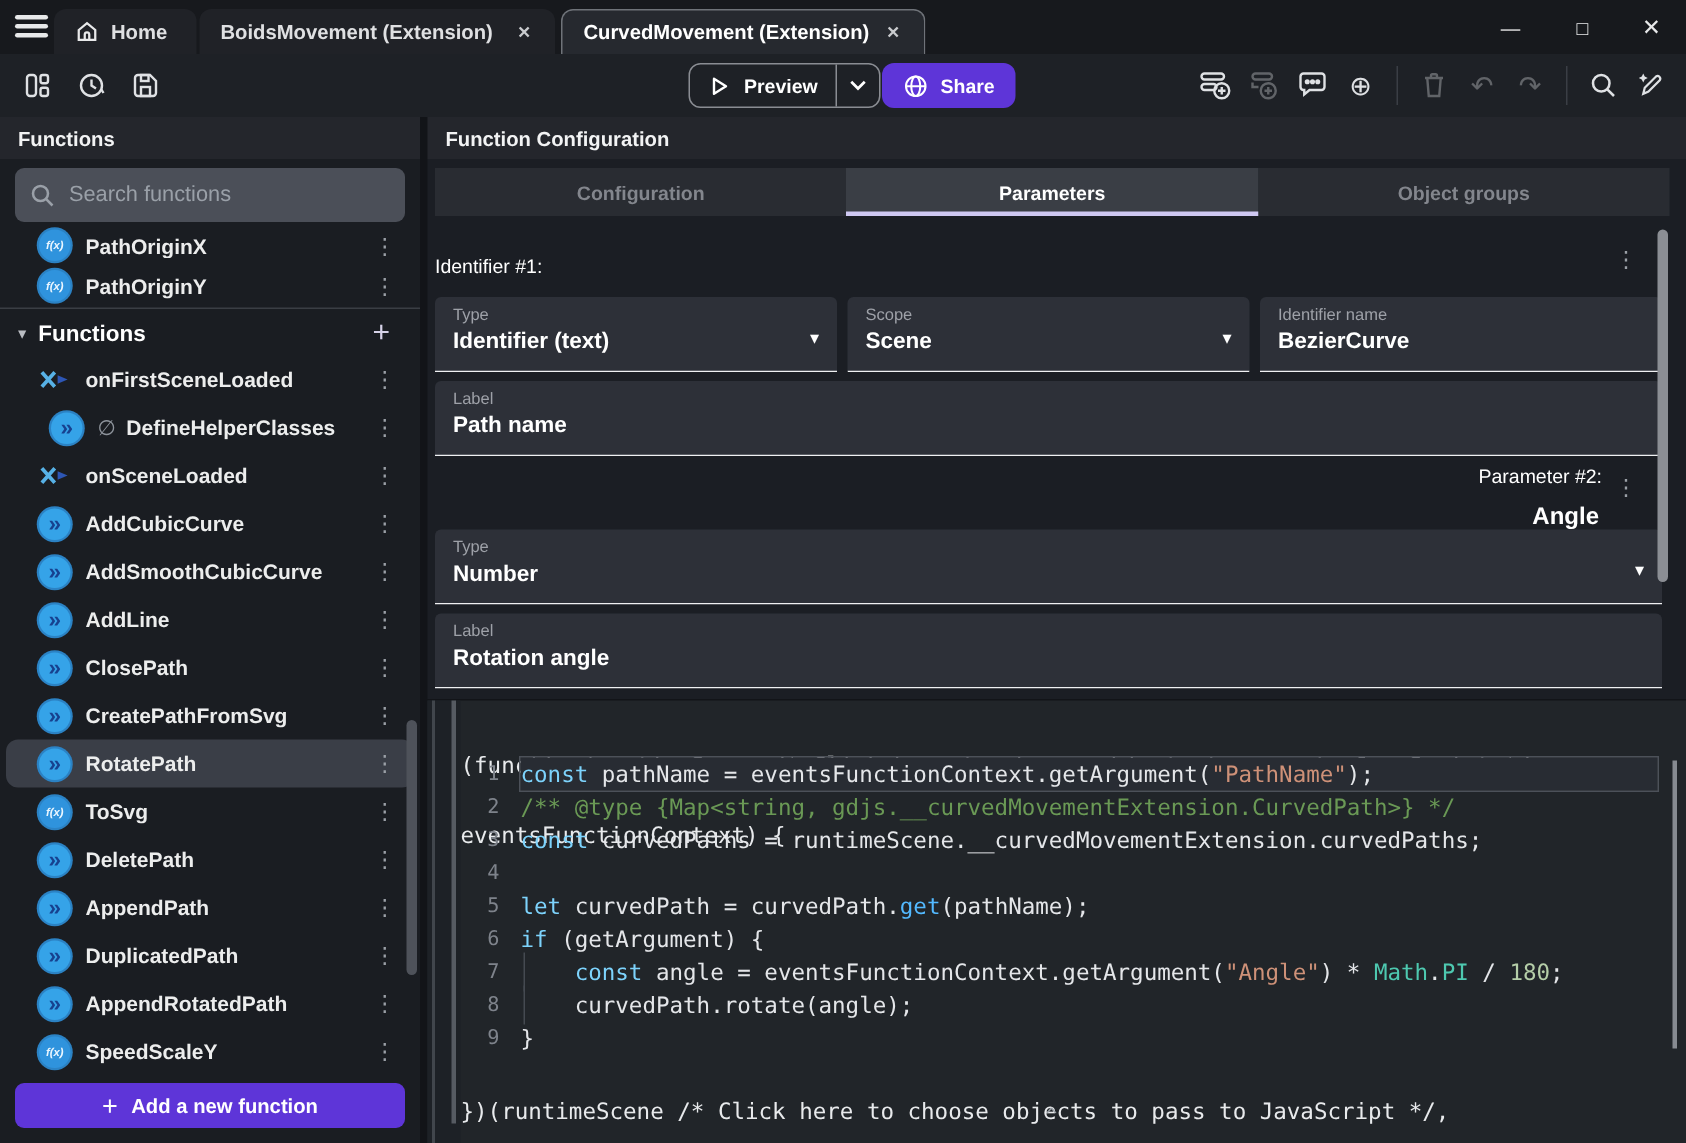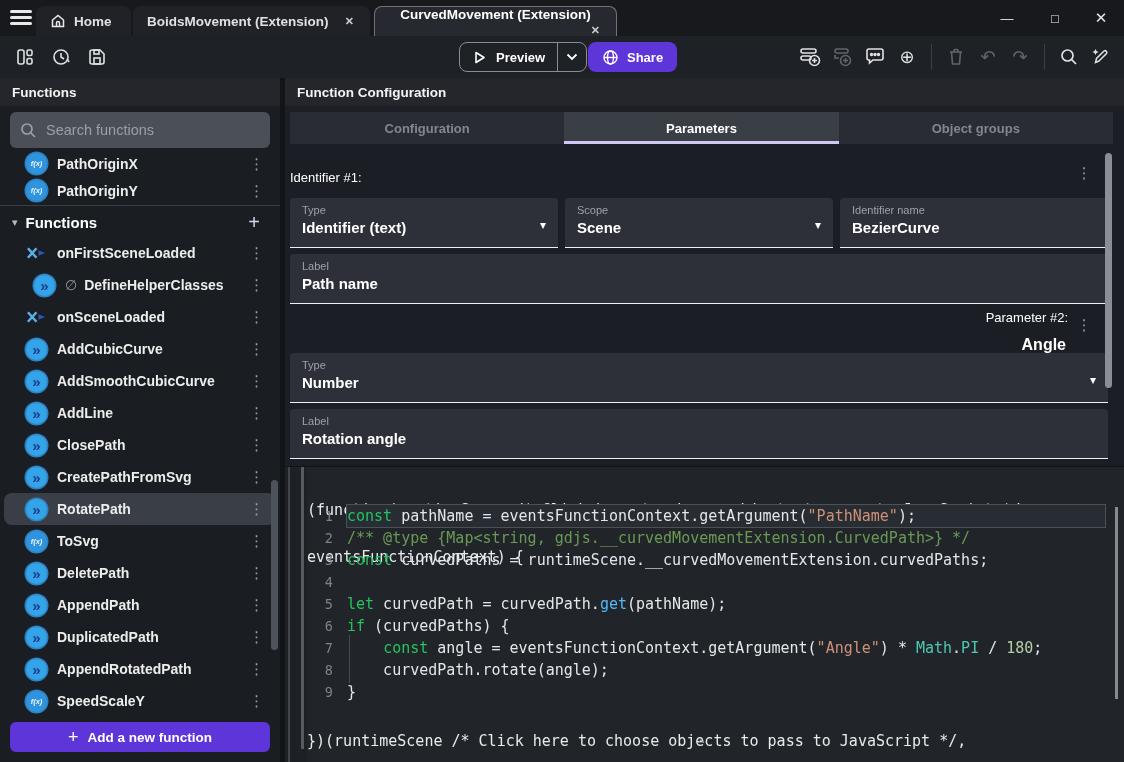--- a/index.html
+++ b/index.html
@@ -8,21 +8,21 @@
   svg { display:block; }
 
   
   .titlebar { position:absolute; left:0; top:0; width:1124px; height:36px; background:#17191d; }
   .hamburger { position:absolute; left:10px; top:10px; width:22px; height:16px; cursor:pointer; }
   .hamburger span { display:block; height:2.5px; background:#e8e9ea; border-radius:2px; margin-bottom:3.5px; }
   .ttab { position:absolute; top:6px; height:30px; display:flex; align-items:center;
     background:#202227; border-radius:8px 8px 0 0; padding:0 14px; font-size:13.5px; font-weight:600; color:#dfe0e2; cursor:pointer; }
   .ttab.home { left:36px; width:95px; gap:8px; }
   .ttab.t2 { left:133px; width:237px; }
-  .ttab.active { background:#26292f; border:1px solid #6f7379; border-bottom:none; color:#ffffff;flex-direction:column; }
+  .ttab.active { background:#26292f; border:1px solid #6f7379; border-bottom:none; color:#ffffff; }
   .ttab.t3 { left:374px; width:243px; }
   .tclose { margin-left:auto; font-size:11px; color:#c9cbce; padding:2px 2px; cursor:pointer; }
   .wctrl { position:absolute; top:0; height:36px; width:46px; display:flex; align-items:center; justify-content:center;
     color:#e8e9ea; font-size:13px; cursor:pointer; }
   .wc-min { left:984px; } .wc-max { left:1032px; } .wc-close { left:1078px; font-size:15px; }
 
   
   .toolbar { position:absolute; left:0; top:36px; width:1124px; height:42px; background:#1e2126; }
   .tb-left { position:absolute; left:12px; top:7px; display:flex; gap:10px; }
   .tbicon { width:26px; height:28px; display:flex; align-items:center; justify-content:center; cursor:pointer; border-radius:4px; }
@@ -102,21 +102,21 @@
   .cmargin { position:absolute; left:0; top:0; width:22px; height:295px; background:#1d2126; }
   .mline1 { position:absolute; left:3px; top:0; width:2px; height:295px; background:#41464c; }
   .mline2 { position:absolute; left:16px; top:0; width:3px; height:282px; background:#565b62; }
   .chdr { position:absolute; left:22px; top:5px; font-size:15px; line-height:15.5px; color:#e8eaec; white-space:pre; }
   .clines { position:absolute; left:0; top:38px; width:830px; }
   .cl { height:22px; display:flex; align-items:center; padding-left:22px; }
   .cl .ln { width:26px; text-align:right; margin-right:14px; color:#7e838b; font-size:13.5px; }
   .cl .lc { flex:1; font-size:15px; white-space:pre; position:relative; height:22px; line-height:22px; margin-right:10px; }
   .cl.current .lc { outline:1px solid #4c5159; background:#282c33; }
   .cl.guide .lc::before { content:""; position:absolute; left:2px; top:-2px; bottom:-2px; width:1px; background:#454a51; }
-  .tok-kw { color:#22c55e; } .tok-str { color:#ce9178; } .tok-cm { color:#6a9955; }
+  .tok-kw { color:#7dd3fc; } .tok-str { color:#ce9178; } .tok-cm { color:#6a9955; }
   .tok-teal { color:#4ec9b0; } .tok-num { color:#b5cea8; } .tok-get { color:#53b9ff; } .tok-pl { color:#e4e6e9; }
   .cftr { position:absolute; left:22px; top:236px; font-size:15px; line-height:15.5px; color:#e8eaec; white-space:pre; }
   .collapse-caret { position:absolute; left:412px; top:270px; color:#9aa0a6; font-size:13px; cursor:pointer; }
   .c-scroll { position:absolute; right:6px; top:40px; width:3px; height:192px; background:#878b91; }
 </style>
 </head>
 <body>
 
 <div class="titlebar">
   <div class="hamburger">
@@ -468,21 +468,21 @@
         <div class="cl">
           <span class="ln">4</span>
           <span class="lc"></span>
         </div>
         <div class="cl">
           <span class="ln">5</span>
           <span class="lc"><span class="tok-kw">let</span><span class="tok-pl"> curvedPath = curvedPath.</span><span class="tok-get">get</span><span class="tok-pl">(pathName);</span></span>
         </div>
         <div class="cl">
           <span class="ln">6</span>
-          <span class="lc"><span class="tok-kw">if</span><span class="tok-pl"> (curvedPaths) {</span></span>
+          <span class="lc"><span class="tok-kw">if</span><span class="tok-pl"> (getArgument) {</span></span>
         </div>
         <div class="cl guide">
           <span class="ln">7</span>
           <span class="lc"><span class="tok-pl">    </span><span class="tok-kw">const</span><span class="tok-pl"> angle = eventsFunctionContext.getArgument(</span><span class="tok-str">"Angle"</span><span class="tok-pl">) * </span><span class="tok-teal">Math</span><span class="tok-pl">.</span><span class="tok-teal">PI</span><span class="tok-pl"> / </span><span class="tok-num">180</span><span class="tok-pl">;</span></span>
         </div>
         <div class="cl guide">
           <span class="ln">8</span>
           <span class="lc"><span class="tok-pl">    curvedPath.rotate(angle);</span></span>
         </div>
         <div class="cl">

